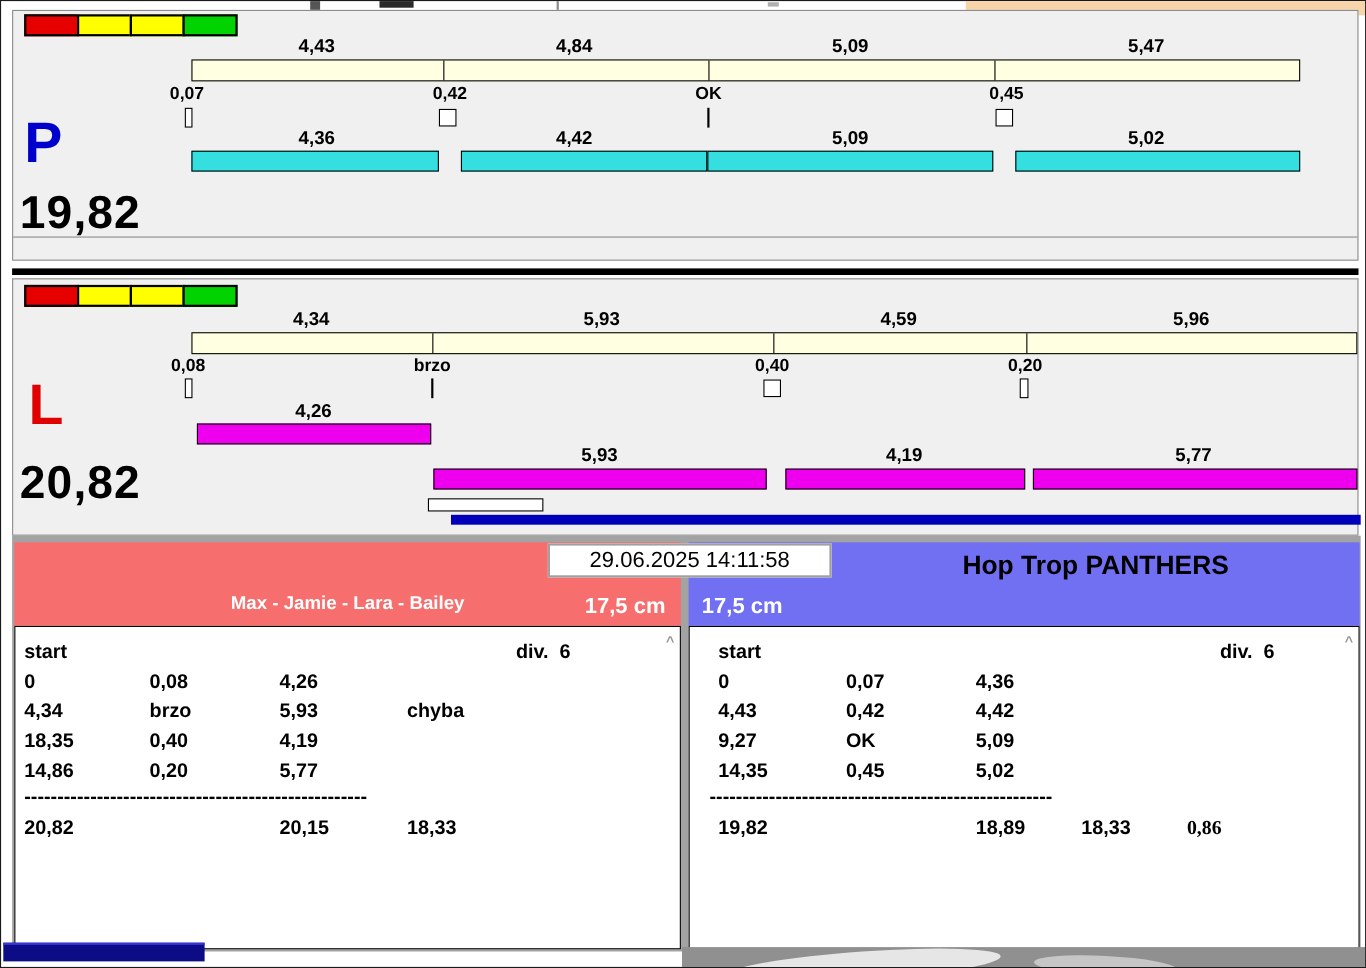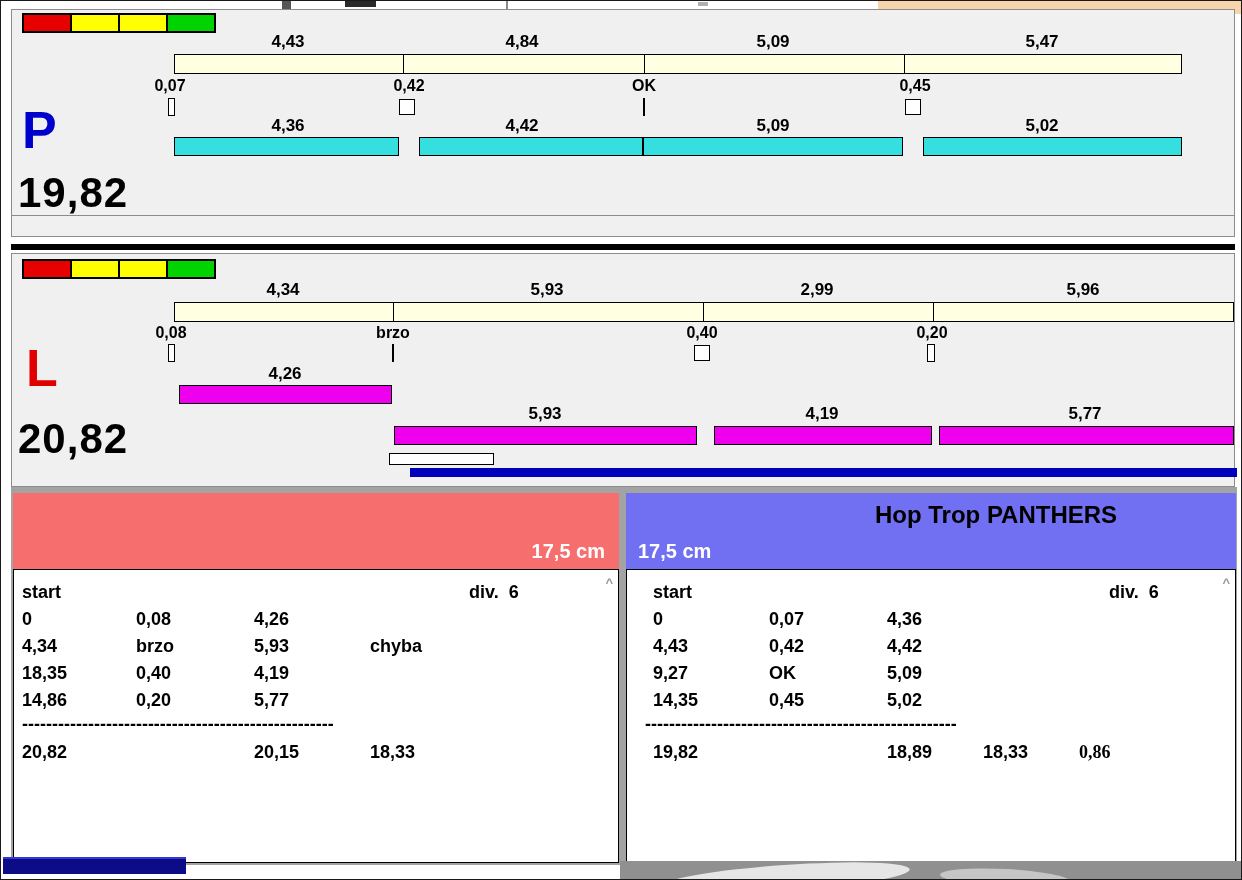--- a/index.html
+++ b/index.html
@@ -113,21 +113,21 @@
   <div class="lane-panel" style="top:252px; height:234px;">
     <div class="lights" style="left:10px; top:5px;">
       <div class="light" style="background: rgb(230, 0, 0);"></div>
       <div class="light" style="background: rgb(255, 255, 0);"></div>
       <div class="light" style="background: rgb(255, 255, 0);"></div>
       <div class="light" style="background: rgb(0, 211, 0);"></div>
     </div>
 
     <span class="tlabel" style="left:271px; top:26px;">4,34</span>
     <span class="tlabel" style="left:535px; top:26px;">5,93</span>
-    <span class="tlabel" style="left:805px; top:26px;">2,99</span>
+    <span class="tlabel" style="left:805px; top:26px;">4,59</span>
     <span class="tlabel" style="left:1071px; top:26px;">5,96</span>
 
     <div class="scalebar" style="left:162px; top:48px; width:1060px;">
       <div class="tick" style="left:218px;"></div>
       <div class="tick" style="left:528px;"></div>
       <div class="tick" style="left:758px;"></div>
     </div>
 
     <span class="clabel" style="left:159px; top:70px;">0,08</span>
     <span class="clabel" style="left:381px; top:70px;">brzo</span>
@@ -154,20 +154,21 @@
     <span class="bigtotal" style="left:6px; top:164px;">20,82</span>
 
     <div class="progress-box" style="left:377px; top:199px; width:105px; height:12px;"></div>
     <div class="progress-bar" style="left:398px; top:214px; width:827px; height:9px;"></div>
   </div>
 
   <div class="results-bg"></div>
 
   <div class="team-panel" style="left:12px; width:606px;">
     <div class="team-header" style="background: rgb(247, 110, 110);">
+      <div class="team-sub" style="left:0; width:100%;">Max - Jamie - Lara - Bailey</div>
       <div class="team-height" style="right:14px;">17,5 cm</div>
     </div>
     <div class="team-body">
       <span class="scroll-arrow">^</span>
       <span class="cell" style="left:8px; top:12px;">start</span>
       <span class="cell" style="left:455px; top:12px;">div.  6</span>
 
       <span class="cell" style="left:8px; top:39px;">0</span>
       <span class="cell" style="left:122px; top:39px;">0,08</span>
       <span class="cell" style="left:240px; top:39px;">4,26</span>
@@ -221,20 +222,21 @@
 
       <span class="sep" style="left:18px; top:144px;">----------------------------------------------------</span>
 
       <span class="cell" style="left:26px; top:172px;">19,82</span>
       <span class="cell" style="left:260px; top:172px;">18,89</span>
       <span class="cell" style="left:356px; top:172px;">18,33</span>
       <span class="cell" style="left:452px; top:172px;font-family:Liberation Serif, serif;">0,86</span>
     </div>
   </div>
 
+  <div class="timestamp">29.06.2025 14:11:58</div>
 
   <div class="taskbar-frag"></div>
   <div class="desktop-frag">
     <div class="blob" style="left:40px; top:4px; width:250px; height:26px; background:#e6e6e6; transform:rotate(-4deg);"></div>
     <div class="blob" style="left:320px; top:8px; width:130px; height:18px; background:#c6c6c6; transform:rotate(3deg);"></div>
   </div>
 
 </div>
 
 </body></html>

